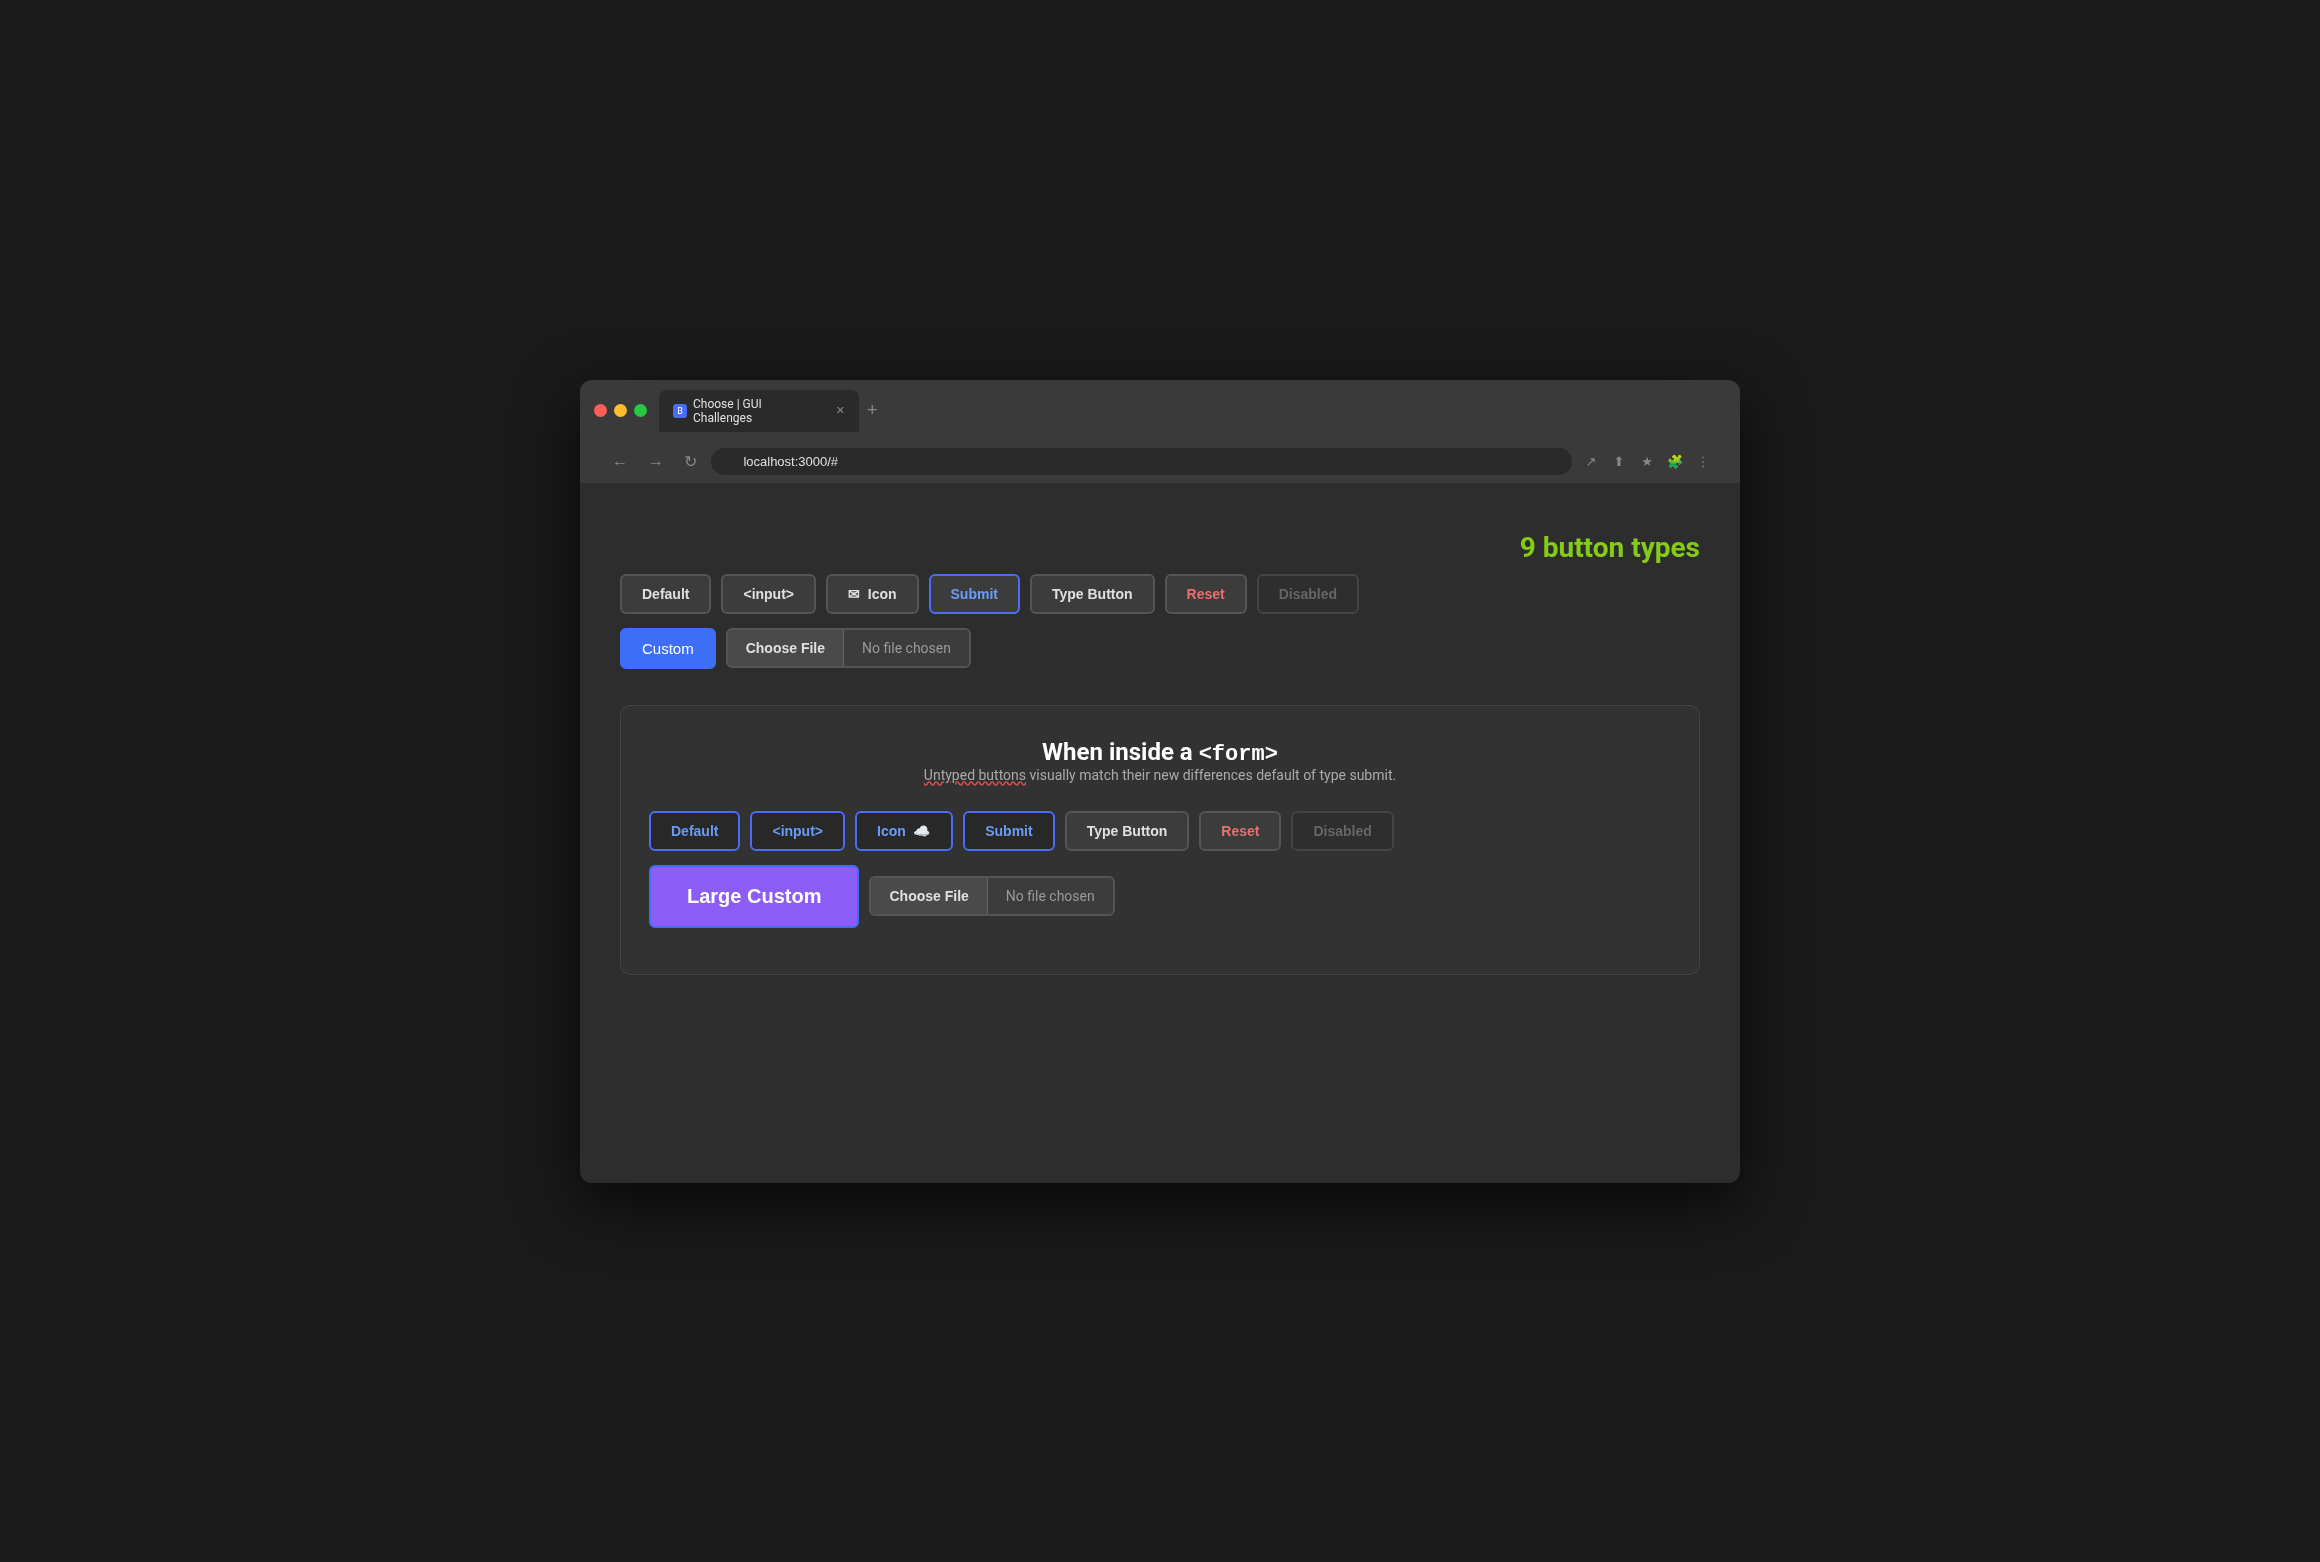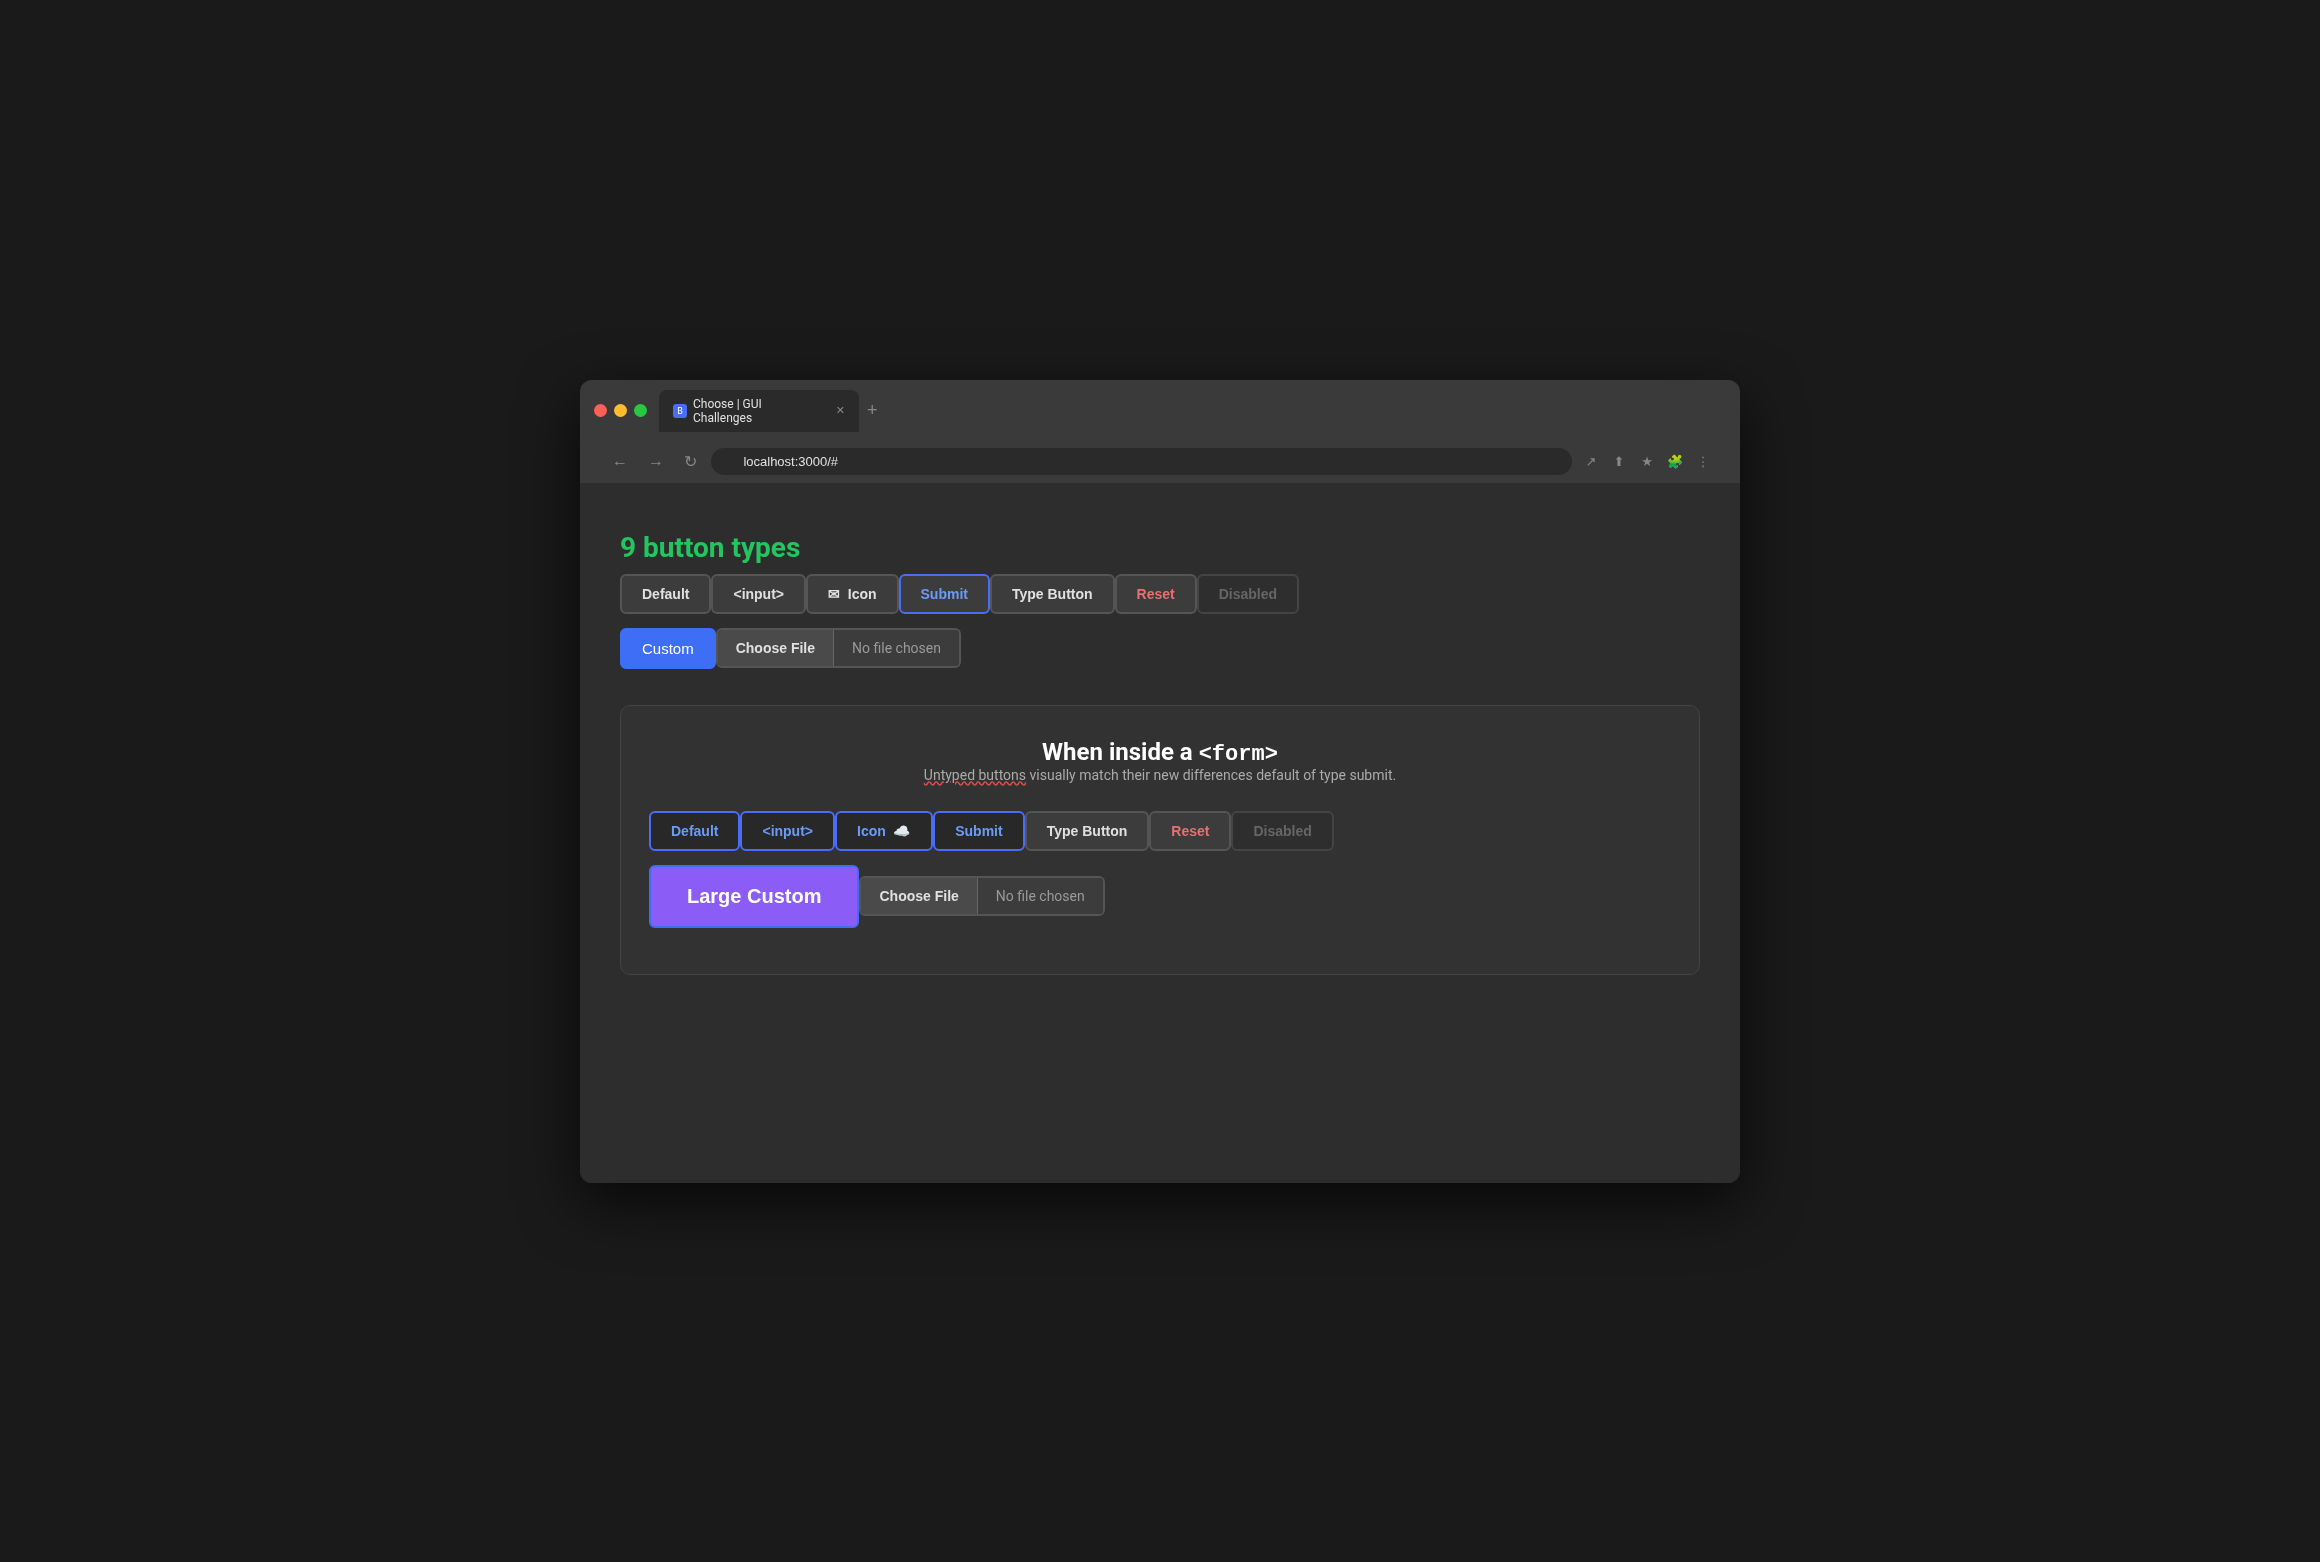--- a/index.html
+++ b/index.html
@@ -158,39 +158,39 @@
     }
 
     
     .page-content {
       background: #2d2d2d;
       padding: 48px 40px;
       min-height: 700px;
     }
 
     .page-title {
-      text-align: left;
-      color: #22c55e;
+      text-align: right;
+      color: #84cc16;
       font-size: 28px;
       font-weight: 700;
       margin-bottom: 10px;
     }
 
     .page-subtitle {
       text-align: center;
       color: #aaaaaa;
       font-size: 15px;
       margin-bottom: 36px;
     }
 
     
     .button-row {
       display: flex;
       align-items: center;
-      gap: 0;
+      gap: 10px;
       flex-wrap: wrap;
       margin-bottom: 14px;
     }
 
     
     .btn {
       padding: 10px 20px;
       border-radius: 6px;
       font-size: 14px;
       font-weight: 600;

